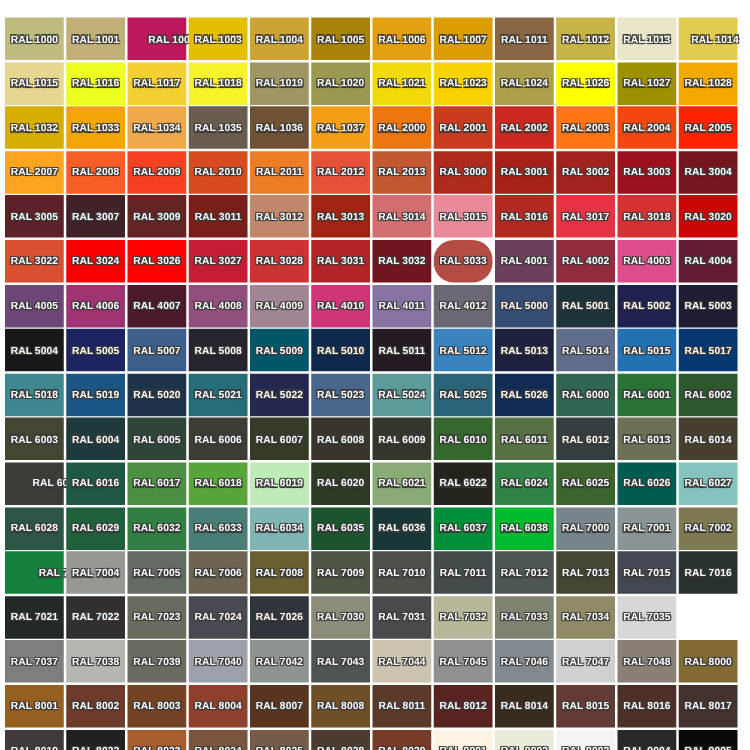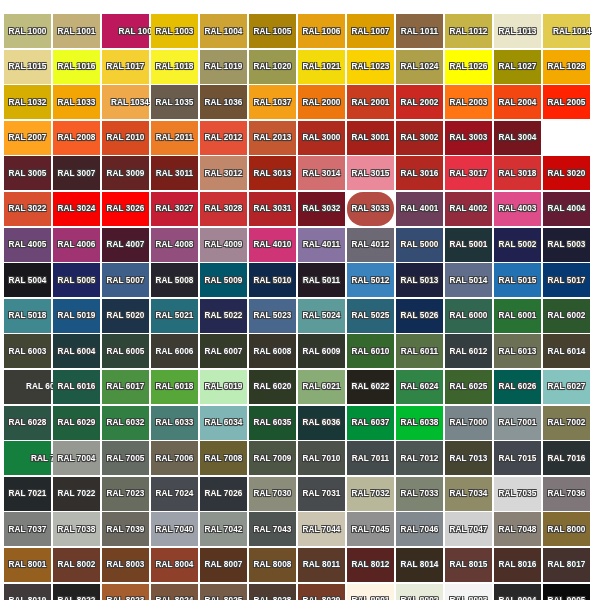--- a/index.html
+++ b/index.html
@@ -138,21 +138,21 @@
         <span class="ral-label">RAL 1028</span>
       </div>
     </div>
     <div class="ral-row">
       <div class="ral-swatch" style="background-color: rgb(214, 174, 1);">
         <span class="ral-label">RAL 1032</span>
       </div>
       <div class="ral-swatch" style="background-color: rgb(243, 165, 5);">
         <span class="ral-label">RAL 1033</span>
       </div>
-      <div class="ral-swatch" style="background-color: rgb(239, 169, 74); justify-content: flex-end;">
+      <div class="ral-swatch" style="background-color: rgb(239, 169, 74);">
         <span class="ral-label">RAL 1034</span>
       </div>
       <div class="ral-swatch" style="background-color: rgb(106, 93, 77);">
         <span class="ral-label">RAL 1035</span>
       </div>
       <div class="ral-swatch" style="background-color: rgb(112, 83, 53);">
         <span class="ral-label">RAL 1036</span>
       </div>
       <div class="ral-swatch" style="background-color: rgb(243, 159, 24);">
         <span class="ral-label">RAL 1037</span>
@@ -176,20 +176,23 @@
         <span class="ral-label">RAL 2005</span>
       </div>
     </div>
     <div class="ral-row">
       <div class="ral-swatch" style="background-color: rgb(255, 164, 32);">
         <span class="ral-label">RAL 2007</span>
       </div>
       <div class="ral-swatch" style="background-color: rgb(247, 94, 37);">
         <span class="ral-label">RAL 2008</span>
       </div>
+      <div class="ral-swatch" style="background-color: rgb(245, 64, 33);">
+        <span class="ral-label">RAL 2009</span>
+      </div>
       <div class="ral-swatch" style="background-color: rgb(216, 75, 32);">
         <span class="ral-label">RAL 2010</span>
       </div>
       <div class="ral-swatch" style="background-color: rgb(236, 124, 38);">
         <span class="ral-label">RAL 2011</span>
       </div>
       <div class="ral-swatch" style="background-color: rgb(229, 81, 55);">
         <span class="ral-label">RAL 2012</span>
       </div>
       <div class="ral-swatch" style="background-color: rgb(195, 88, 49);">
@@ -579,23 +582,20 @@
         <span class="ral-label">RAL 7032</span>
       </div>
       <div class="ral-swatch" style="background-color: rgb(125, 132, 113);">
         <span class="ral-label">RAL 7033</span>
       </div>
       <div class="ral-swatch" style="background-color: rgb(143, 139, 102);">
         <span class="ral-label">RAL 7034</span>
       </div>
       <div class="ral-swatch" style="background-color: rgb(215, 215, 215);">
         <span class="ral-label">RAL 7035</span>
-      </div>
-      <div class="ral-swatch" style="background-color: rgb(127, 118, 121);">
-        <span class="ral-label">RAL 7036</span>
       </div>
     </div>
     <div class="ral-row">
       <div class="ral-swatch" style="background-color: rgb(125, 127, 125);">
         <span class="ral-label">RAL 7037</span>
       </div>
       <div class="ral-swatch" style="background-color: rgb(181, 184, 177);">
         <span class="ral-label">RAL 7038</span>
       </div>
       <div class="ral-swatch" style="background-color: rgb(108, 105, 96);">

